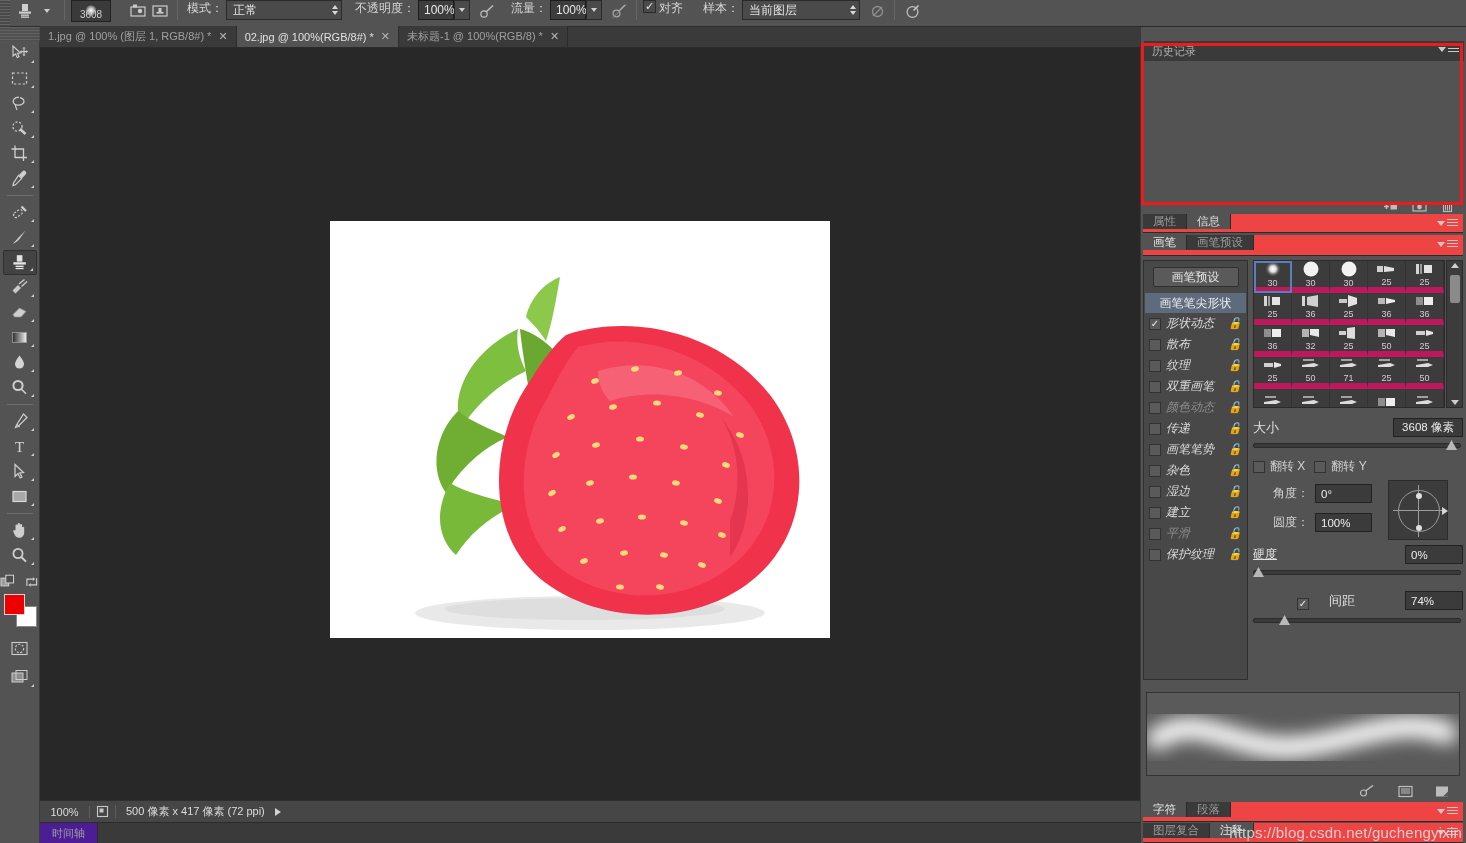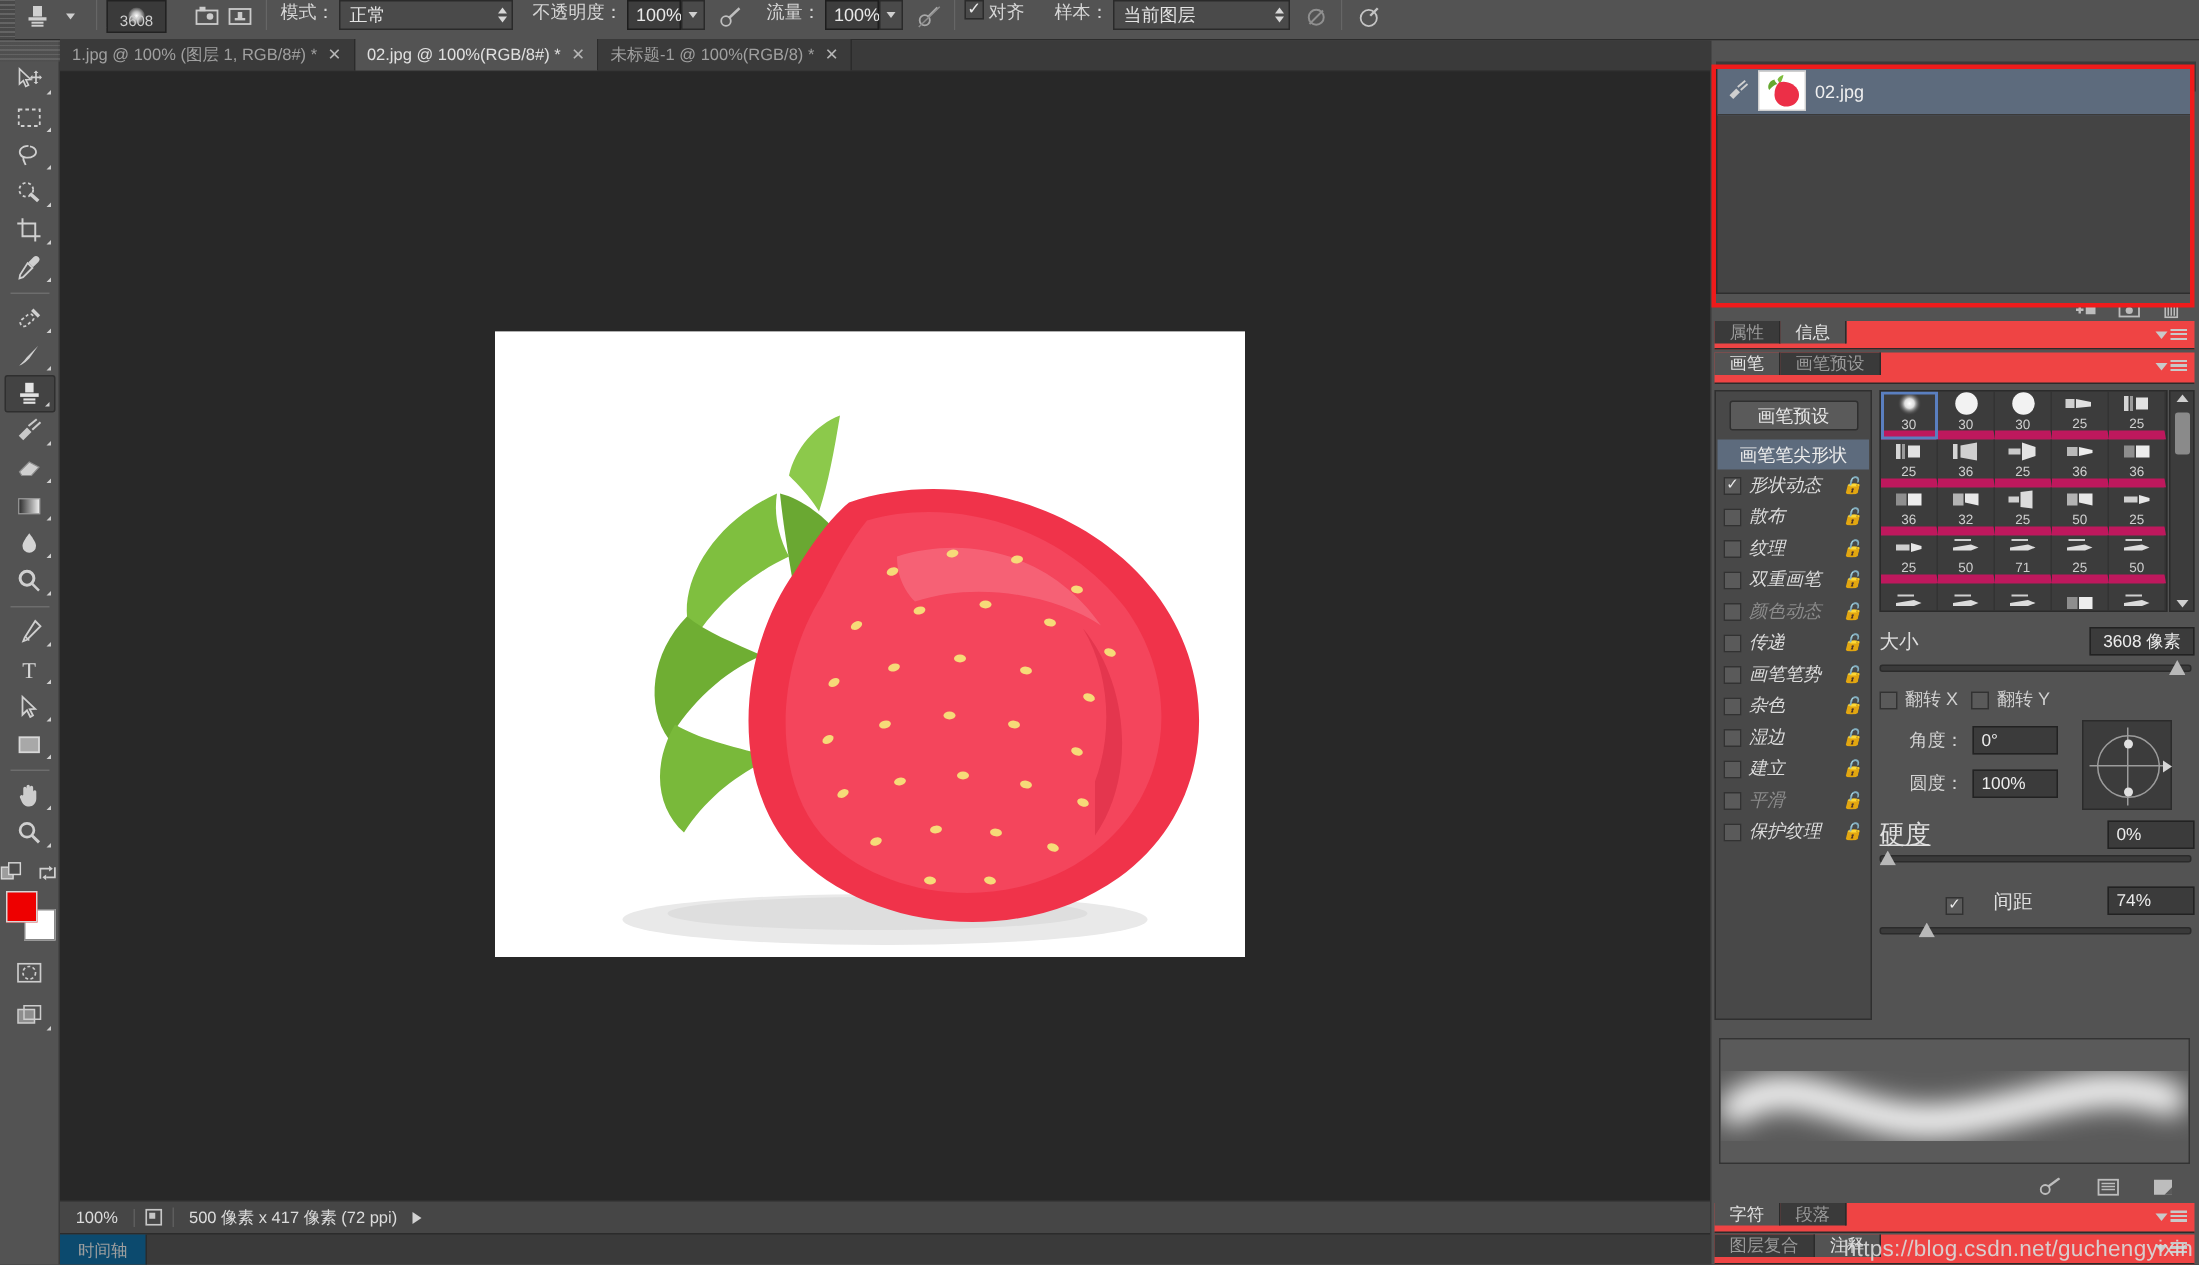--- a/index.html
+++ b/index.html
@@ -91,21 +91,21 @@
   .sb-zoom{ width:50px; text-align:center; font-size:11px; color:#dcdcdc;
      border-right:1px solid #5d5d5d; }
   .sb-ic{ width:26px; display:flex;align-items:center;justify-content:center;
      border-right:1px solid #5d5d5d;}
   .sb-txt{ padding:0 10px; font-size:11px; color:#dcdcdc; }
   .sb-arrow{ width:0;height:0;border-top:4px solid transparent;border-bottom:4px solid transparent;
      border-left:6px solid #d2d2d2; }
   .timelinebar{ position:absolute; left:40px; top:822px; width:1100px; height:21px;
      background:#3a3a3a; border-top:1px solid #2b2b2b; display:flex; align-items:center; }
   .tl-tab{ height:21px; padding:0 12px; display:flex;align-items:center;
-     font-size:11px; color:#9e9e9e; background:#0c4a6e; border-right:1px solid #2b2b2b;}
+     font-size:11px; color:#9e9e9e; background:#4c1d95; border-right:1px solid #2b2b2b;}
 
   
   .dock{ position:absolute; left:1140px; top:27px; width:326px; height:816px;
      background:#535353; border-left:1px solid #3a3a3a; }
   .ptabrow{ height:22px; background:#ef4444; display:flex; align-items:flex-start;
      position:relative; border-bottom:1px solid #2b2b2b; }
   .ptab{ padding:0 10px; display:flex;align-items:center; font-size:11.5px;
      color:#9a9a9a; background:#3a3a3a; border-right:1px solid #2b2b2b; }
   .ptab.active{ background:#535353; color:#e3e3e3; }
   .pmenu{ position:absolute; right:5px; top:5px; display:flex; align-items:center; gap:2px;}
@@ -560,39 +560,20 @@
     <div style="position:absolute;left:3px;top:14px;width:320px;height:20px;background:#3a3a3a;
                 display:flex;align-items:center;padding:0 8px;">
       <span style="font-size:11px;color:#b0b0b0;">历史记录</span>
       <span class="pmenu" style="top:4px;">
         <i class="tri"></i>
           <i class="lines"></i>
       </span>
     </div>
   </div>
 
-  <div class="histbox">
-    <div class="histrow">
-      <span>
-        <svg width="15" height="15" viewBox="0 0 15 15">
-          <path d="M2 10.5 L6.5 6 L9 8.5 L4.5 13 Z" fill="#cfcfcf"></path>
-          <path d="M7.5 5 L12.5 0.8 M9.5 7 L14 3" stroke="#cfcfcf" stroke-width="1.2"></path>
-        </svg>
-      </span>
-      <span class="histthumb">
-        <svg width="30" height="25" viewBox="0 0 30 25">
-          <rect width="30" height="25" fill="#fff"></rect>
-          <path d="M10 5 C6 6 5 10 6.5 12 C8 10 10 8.5 12 8 C11 7 10 6 10 5 Z" fill="#66a830"></path>
-          <path d="M12 5 C13 3 15 2 16 2 C15.5 4.5 14.5 6.5 13.5 8 Z" fill="#7dbd3c"></path>
-          <path d="M13 7 C18 5.5 24 8 26 13 C27.5 18 24 22.5 19 23 C14 23.5 10 20 10 15 C10 11.5 11 9 13 7 Z" fill="#ec2f47"></path>
-        </svg>
-      </span>
-      <span style="font-size:12px;color:#f0f0f0;">02.jpg</span>
-    </div>
-  </div>
 
   <div class="histfoot">
     <span>
       <svg width="15" height="13" viewBox="0 0 15 13">
         <path d="M1 6.5 h5 M3.5 4 v5" stroke="#bcbcbc" stroke-width="1.6"></path>
         <rect x="7.5" y="3" width="6.5" height="6.5" fill="#bcbcbc"></rect>
       </svg>
     </span>
     <span>
       <svg width="15" height="13" viewBox="0 0 15 13">
@@ -975,21 +956,21 @@
       <div class="anglewheel" style="position:absolute;left:135px;top:220px;">
         <span class="aw-circ"></span>
         <span class="aw-h"></span>
         <span class="aw-v"></span>
         <span class="aw-dot" style="left:26.5px;top:12px;"></span>
         <span class="aw-dot" style="left:26.5px;top:44px;"></span>
         <span style="position:absolute;right:-1px;top:26px;width:0;height:0;border-top:4px solid transparent;border-bottom:4px solid transparent;border-left:6px solid #d6d6d6;"></span>
       </div>
 
       <div class="brow" style="top:285px;">
-        <span style="font-size:17px;color:#e0e0e0;text-decoration:underline;">硬度</span>
+        <span style="font-size:12px;color:#e0e0e0;text-decoration:underline;">硬度</span>
         <span class="field" style="width:58px;">0%</span>
       </div>
       <div class="slidertrack" style="position:absolute;left:0;top:310px;width:208px;">
         <span class="shandle" style="left:-1px;"></span>
       </div>
 
       <div class="brow" style="top:331px;">
         <span style="display:flex;align-items:flex-end;gap:20px;margin-left:44px;">
           <span class="bp-cb on"></span>
           <span style="font-size:13px;color:#e0e0e0;">间距</span>

